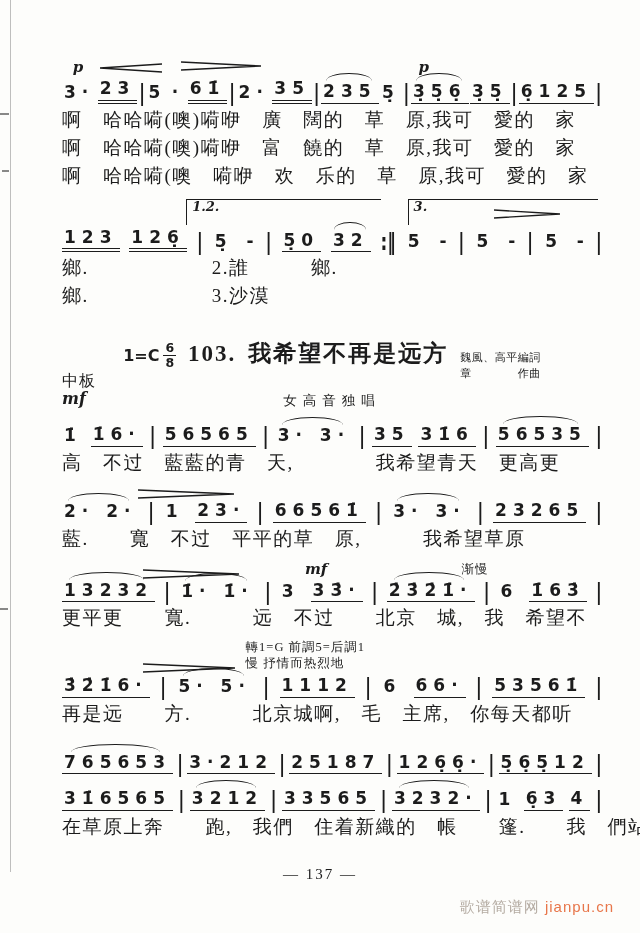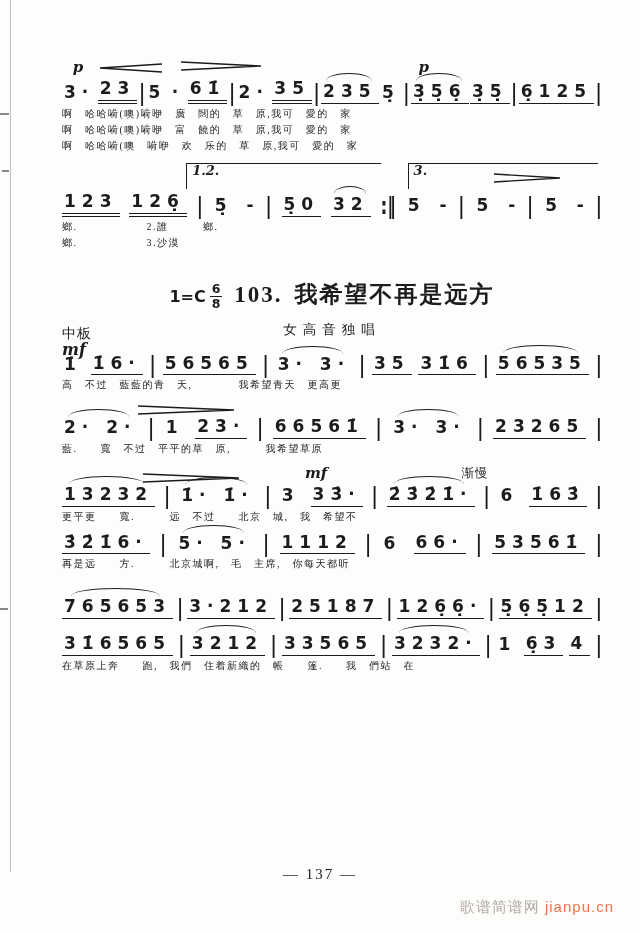--- a/index.html
+++ b/index.html
@@ -23,33 +23,33 @@
         font-family:"DejaVu Sans",sans-serif;font-weight:bold;font-size:17px;line-height:1.15;
         white-space:nowrap;}
   .tok{display:inline-block;position:relative;letter-spacing:6px;padding:1px 2px 1px 2px;}
   .tok.u1{border-bottom:1.6px solid #1c1c1c;}
   .tok.u2{border-bottom:4px double #1c1c1c;}
   .tok.slur::before{content:'';position:absolute;left:8%;right:12%;top:-8px;height:7px;
         border-top:1.6px solid #1c1c1c;border-radius:50% 50% 0 0/100% 100% 0 0;}
   .bar{display:inline-block;font-weight:bold;transform:scaleY(1.3);letter-spacing:0;}
   .dash{letter-spacing:0;}
 
-  .lyric-row{margin-top:3px;font-size:10px;letter-spacing:1.5px;line-height:1.32;white-space:nowrap;}
+  .lyric-row{margin-top:3px;font-size:19px;letter-spacing:1.5px;line-height:1.32;white-space:nowrap;}
 
   
   .title-block{position:relative;margin:16px 0 2px;}
   .title-row{display:flex;align-items:baseline;justify-content:center;gap:12px;margin-top:30px;}
   .keysig{font-family:"DejaVu Sans",sans-serif;font-weight:bold;font-size:16px;display:flex;align-items:center;gap:4px;}
   .meter{display:inline-flex;flex-direction:column;text-align:center;font-size:12.5px;line-height:1;font-weight:bold;}
   .meter .num{border-bottom:1px solid #1c1c1c;padding:0 2px 1px;}
   .meter .den{padding-top:1px;}
   .song-number,.song-title{font-size:23px;font-weight:bold;letter-spacing:2px;}
   .credits{font-size:11px;line-height:1.45;letter-spacing:.5px;white-space:pre;}
   .tempo-dyn{position:absolute;left:0;top:34px;line-height:1.1;}
-  .tempo-dyn .cn-s{font-size:14px;letter-spacing:1px;margin-top:13px;}
+  .tempo-dyn .cn-s{font-size:16px;letter-spacing:1px;}
   .tempo-dyn .dyn{font-family:"DejaVu Serif",serif;font-style:italic;font-weight:bold;font-size:16px;}
   .voice-line{text-align:center;font-size:13.5px;letter-spacing:6px;margin-top:10px;}
 
   .footer{position:absolute;left:0;width:640px;bottom:50px;text-align:center;font-size:15px;letter-spacing:2px;}
   .watermark{position:absolute;right:26px;bottom:16px;font-size:15px;letter-spacing:1px;
         font-family:"Liberation Sans",sans-serif;}
   .watermark .wm-gray{color:#b5aca3;}
   .watermark .wm-link{color:#e8764a;text-decoration:none;}
 </style>
 </head>
@@ -136,20 +136,21 @@
       <div class="title-row">
         <span class="keysig">
           <span>1=C</span>
           <span class="meter">
             <span class="num">6</span>
             <span class="den">8</span>
           </span>
         </span>
         <span class="song-number">103.</span>
         <span class="song-title">我希望不再是远方</span>
+        <span class="credits"><span>魏風、高平編詞</span><br><span>章　　　　作曲</span></span>
       </div>
       <div class="tempo-dyn">
         <div class="cn-s">中板</div>
         <div class="dyn">mf</div>
       </div>
       <div class="voice-line">女高音独唱</div>
     </div>
 
     <div id="systems-song">
         <div class="system" style="margin-top: 14px;">
@@ -208,20 +209,27 @@
             <span class="bar">|</span>
             <span class="tok u1 slur">2̇3̇2̇1̇·</span>
             <span class="bar">|</span>
             <span class="tok">6</span>
             <span class="tok u1">1̇63̇</span>
             <span class="bar">|</span>
           </div>
           <div class="lyric-row">更平更　　寬.　　　远　不过　　北京　城,　我　希望不</div>
         </div>
         <div class="system">
+          <div class="ann-row" style="height: 36px;">
+            <span class="cn" style="position: absolute; left: 34%; top: 0px;">轉1=G 前調5=后調1</span>
+            <span class="cn" style="position: absolute; left: 34%; top: 16px;">慢 抒情而热烈地</span>
+            <svg width="92" height="10" class="hairpin" style="position: absolute; left: 15%; top: 24px;">
+              <path d="M0 1 L92 5 L0 9" stroke="#1c1c1c" stroke-width="1.4" fill="none"></path>
+            </svg>
+          </div>
           <div class="notes-row">
             <span class="tok u1">3̇2̇1̇6·</span>
             <span class="bar">|</span>
             <span class="tok slur">5· 5·</span>
             <span class="bar">|</span>
             <span class="tok u1">1112</span>
             <span class="bar">|</span>
             <span class="tok">6</span>
             <span class="tok u1">66·</span>
             <span class="bar">|</span>

